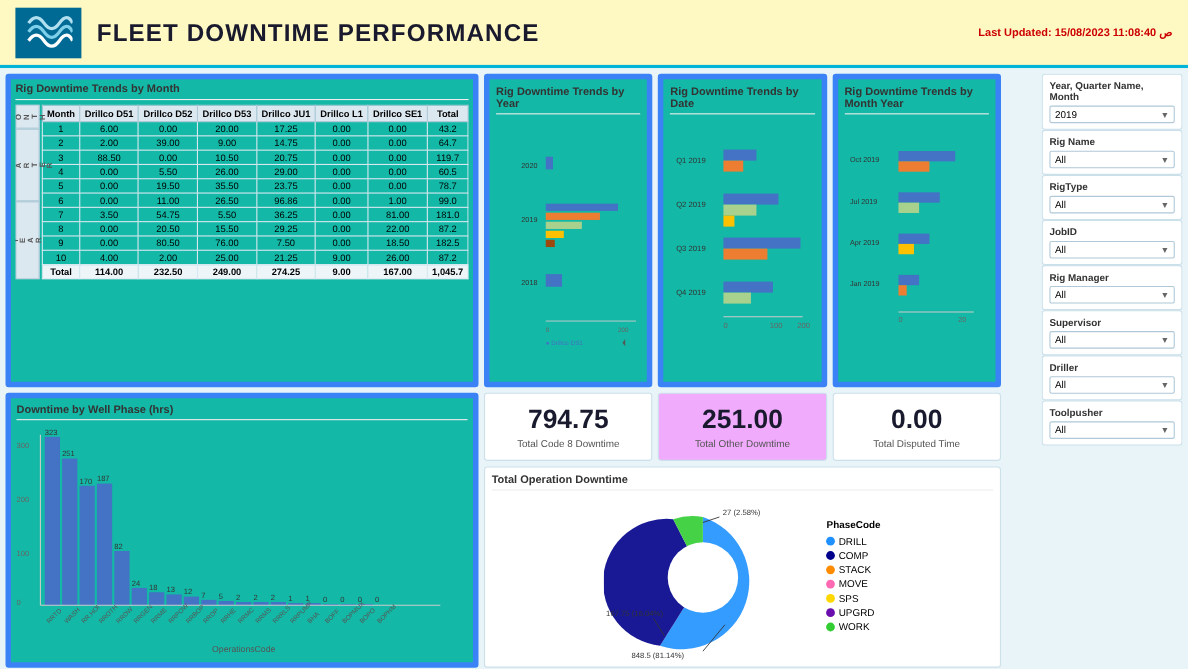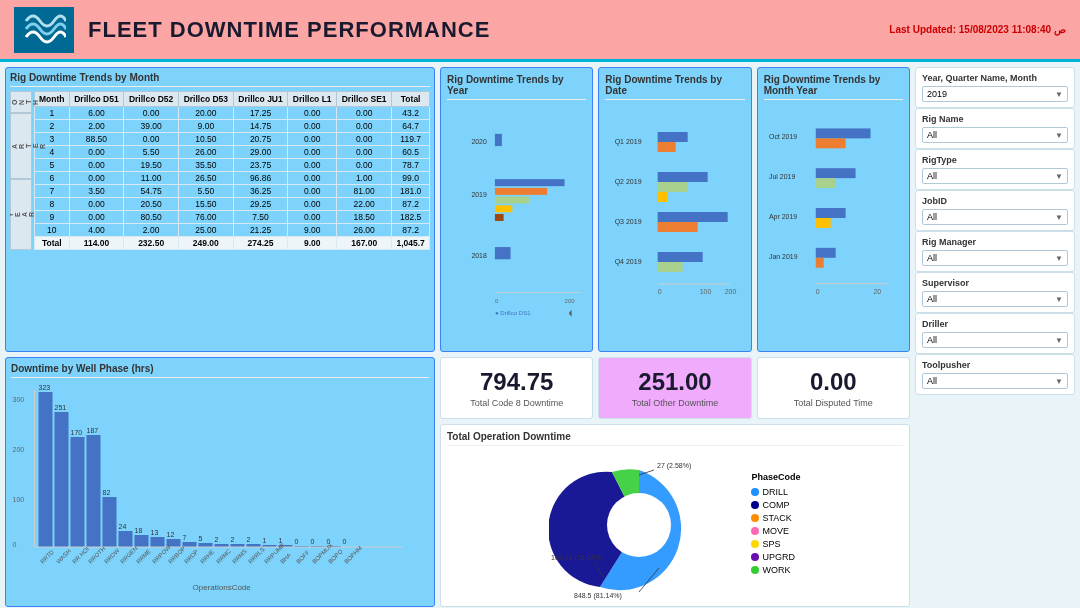--- a/index.html
+++ b/index.html
@@ -1,19 +1,19 @@
 <!DOCTYPE html>
 <html><head>
   <meta charset="utf-8">
   <style>
     * { box-sizing: border-box; margin: 0; padding: 0; }
     body { font-family: 'Segoe UI', Arial, sans-serif; background: #e8f4f8; font-size: 11px; overflow: hidden; }
 
     .top-bar {
-      background: #fca5a5;
+      background: #fef9c3;
       border-bottom: 3px solid #00b4d8;
       display: flex;
       align-items: center;
       padding: 8px 14px;
       height: 62px;
     }
     .logo-box {
       width: 60px;
       height: 46px;
       background: #006994;
@@ -33,22 +33,22 @@
     .last-updated {
       margin-left: auto;
       font-size: 10px;
       color: #555;
       text-align: right;
       padding-left: 12px;
     }
     .last-updated span { color: #c00; font-weight: bold; }
 
     .panel {
-      background: #7dd3fc;
-      border: 1px solid #3b82f6;
+      background: #14b8a6;
+      border: 5px solid #3b82f6;
       border-radius: 3px;
       padding: 6px;
       overflow: hidden;
     }
     .panel-title {
       font-size: 10px;
       font-weight: bold;
       color: #333;
       margin-bottom: 4px;
       border-bottom: 1px solid #eee;
@@ -404,21 +404,21 @@
       <rect x="52" y="114" width="15" height="10" fill="#ffc000"></rect>
       <text x="5" y="155" font-size="7" fill="#333">Jan 2019</text>
       <rect x="52" y="144" width="20" height="10" fill="#4472c4"></rect>
       <rect x="52" y="154" width="8" height="10" fill="#ed7d31"></rect>
       <line x1="52" y1="180" x2="125" y2="180" stroke="#ccc" stroke-width="1"></line>
       <text x="52" y="190" font-size="7" fill="#666">0</text>
       <text x="110" y="190" font-size="7" fill="#666">20</text>
     </svg>
   </div>
 
-  <div class="filters-panel" style="grid-column:5;grid-row:1/3;">
+  <div class="filters-panel" style="grid-column:5;grid-row:1/3;margin-left:32px;">
     <div id="filter-groups-container">
         <div class="filter-group">
     <div class="filter-label">Year, Quarter Name, Month</div>
     <div class="filter-select">
       <span>2019</span>
       <span class="chevron">▼</span>
     </div>
   </div>
         <div class="filter-group">
     <div class="filter-label">Rig Name</div>

